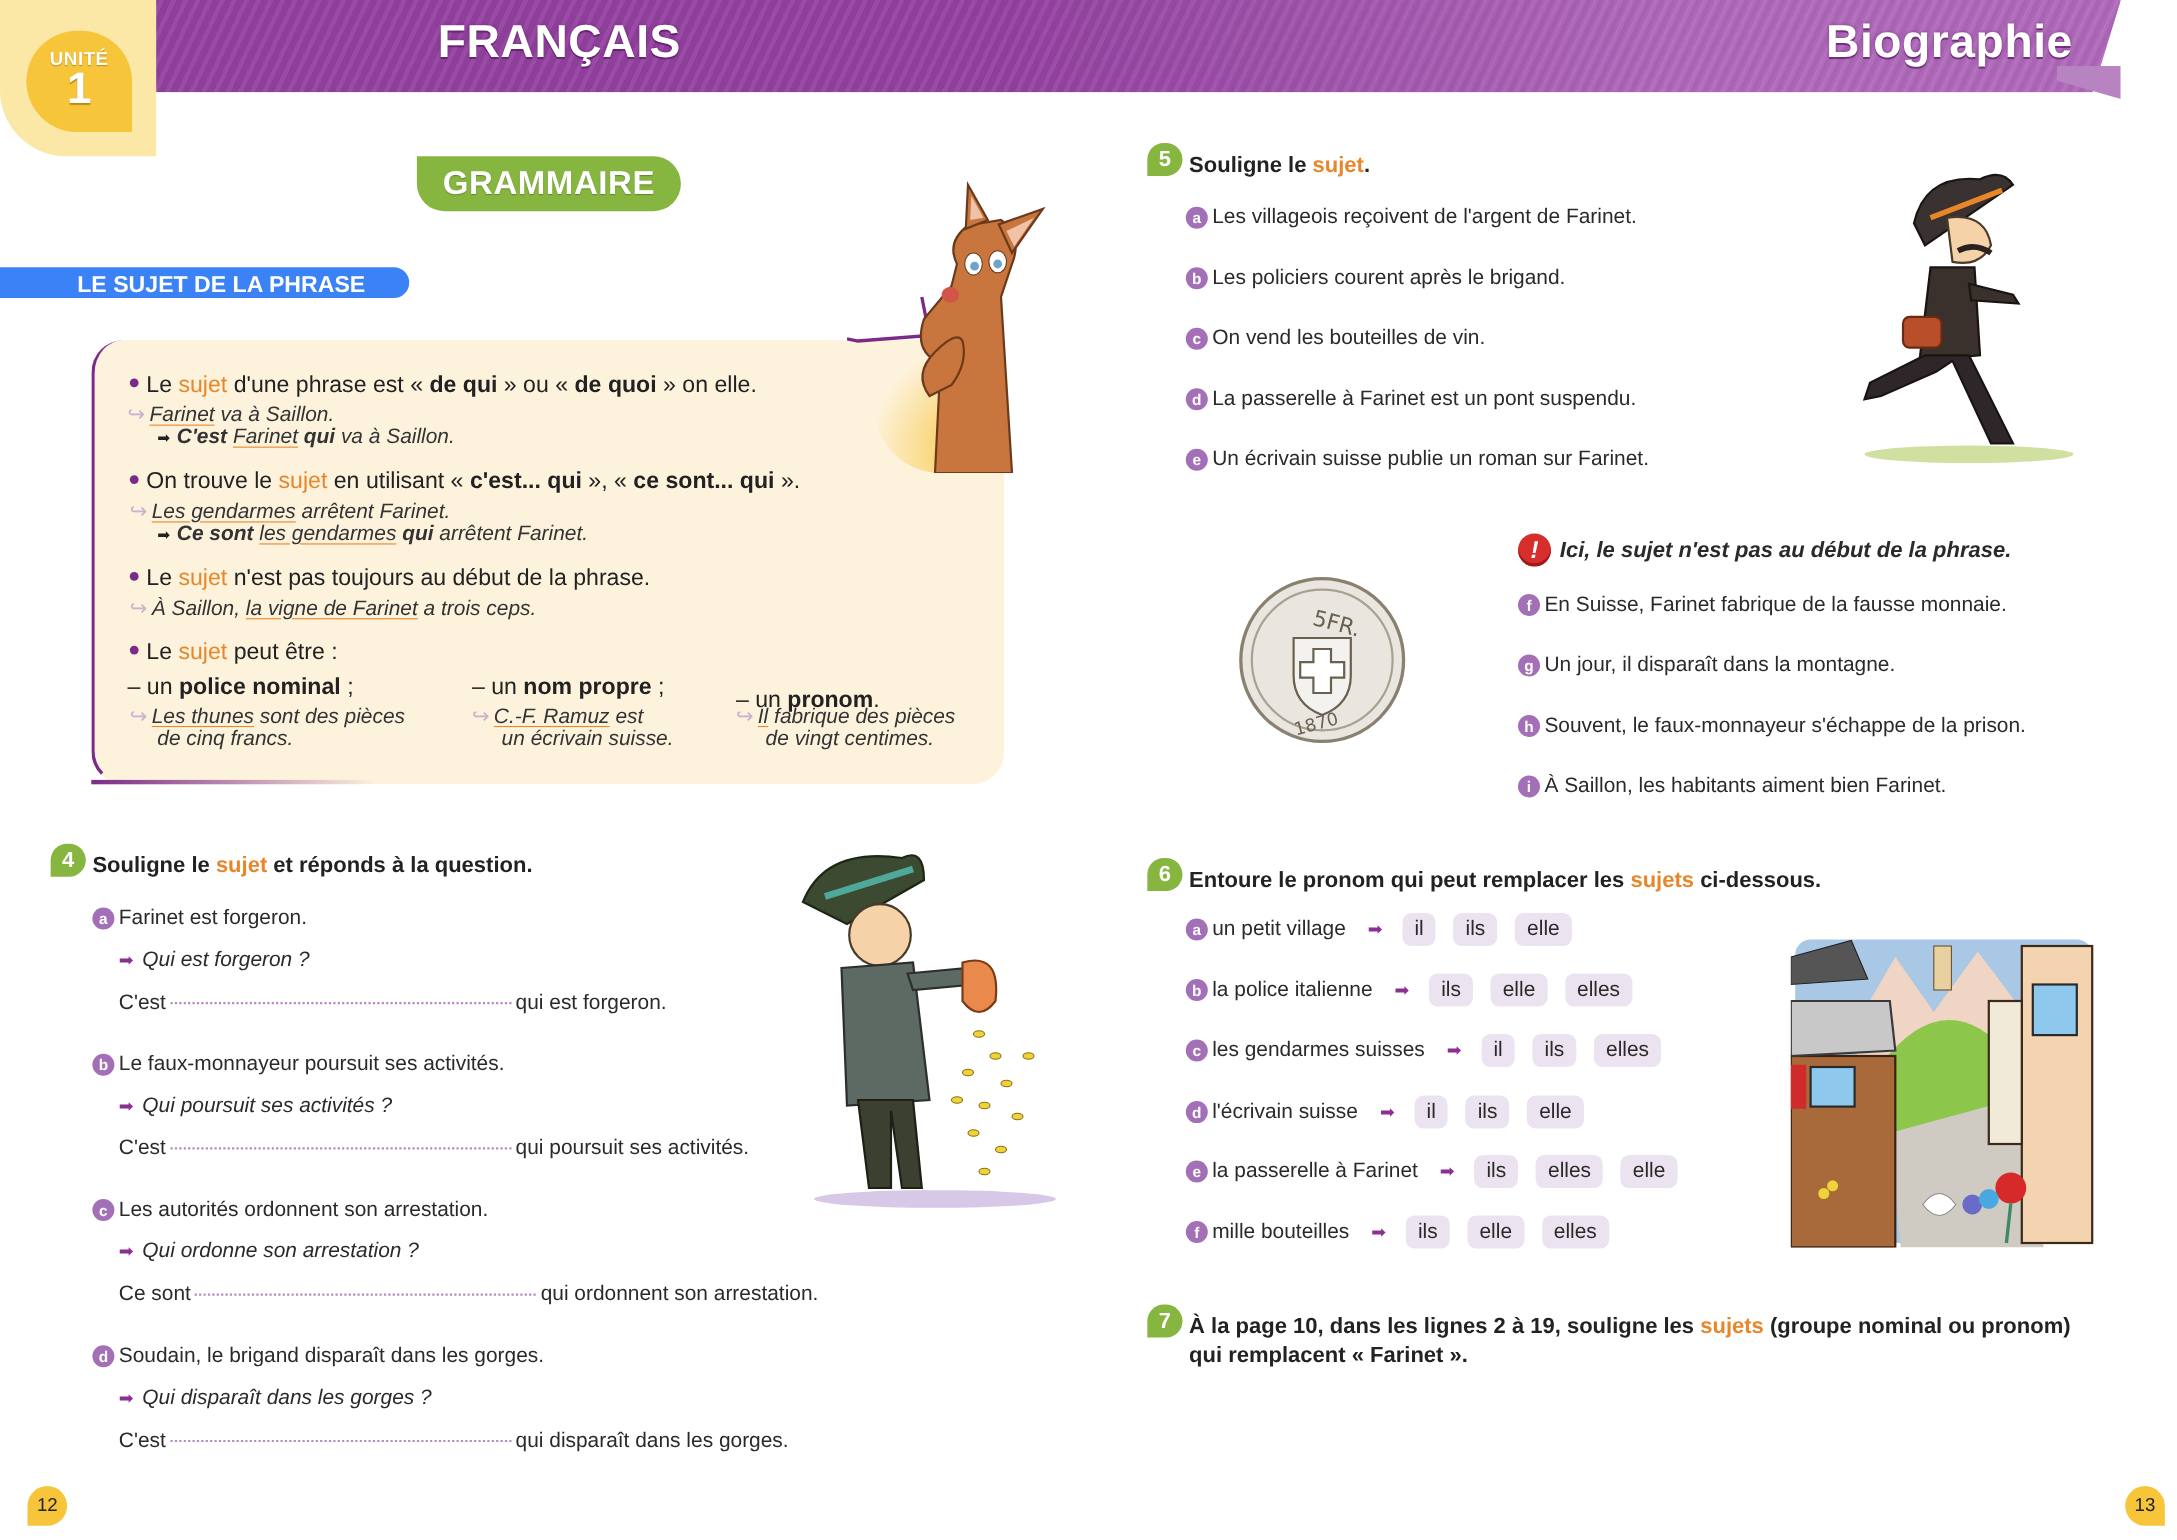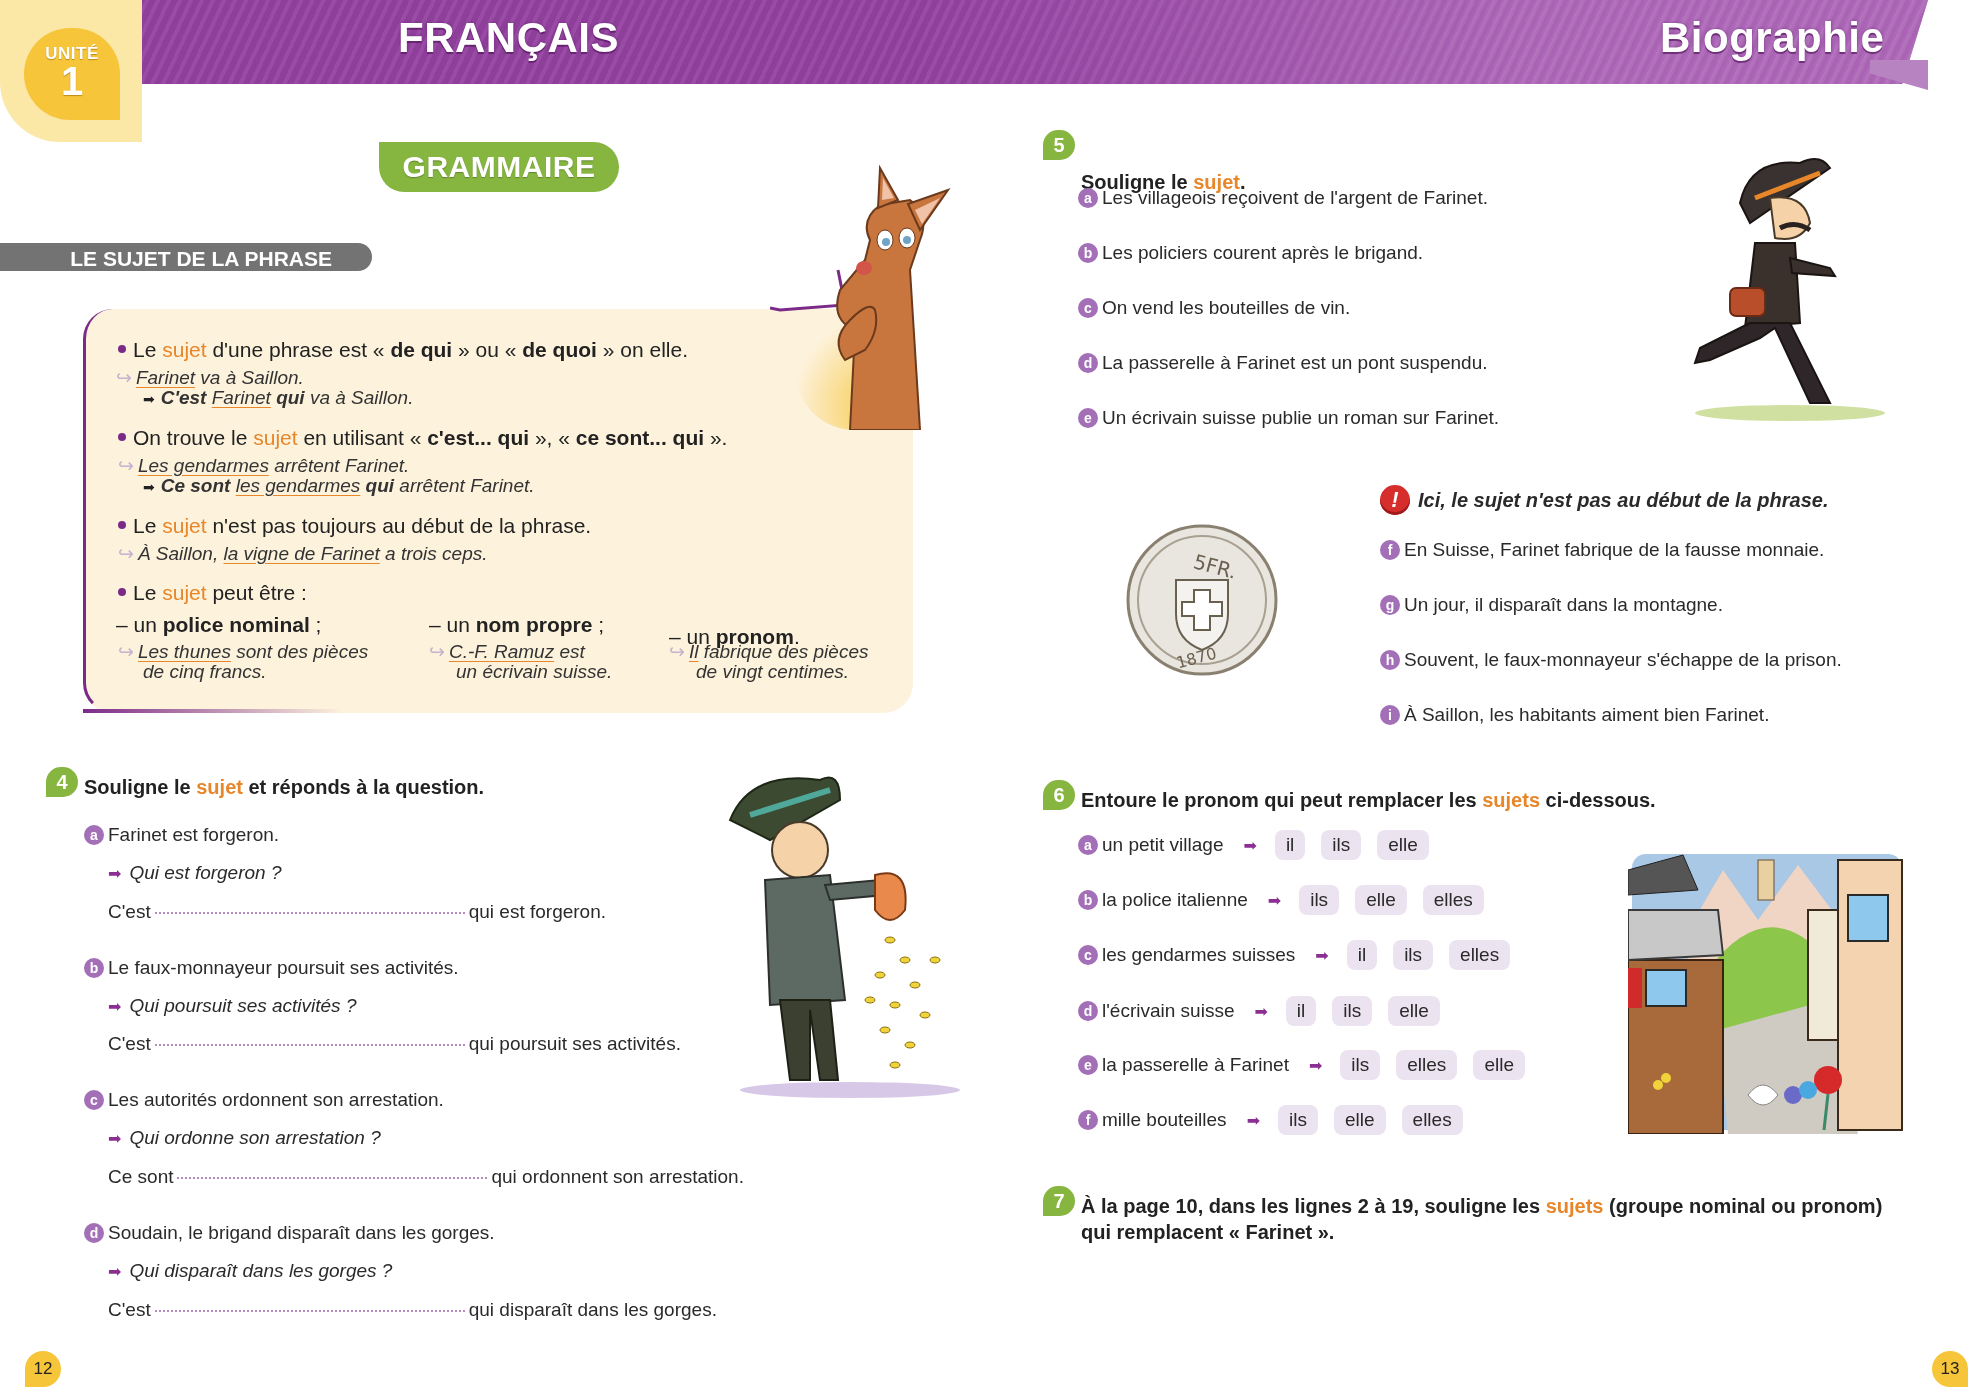--- a/index.html
+++ b/index.html
@@ -37,21 +37,21 @@
   .unit-badge .u1 { font-size: 17px; padding-top: 16px; letter-spacing: 0.5px; }
   .unit-badge .u2 { font-size: 40px; line-height: 34px; }
 
   .grammaire-pill {
     position: absolute; left: 379px; top: 142px; width: 240px; height: 50px;
     background: #86b540; border-radius: 0 25px 25px 25px; color: #fff; font-weight: bold;
     font-size: 30px; text-align: center; line-height: 50px; letter-spacing: 0.5px;
     text-shadow: 0 1px 1px rgba(60,90,20,0.5);
   }
   .section-bar {
-    position: absolute; left: 0; top: 243px; width: 372px; height: 28px; background: #737373;
+    position: absolute; left: 0; top: 243px; width: 372px; height: 28px; background: #3b82f6;
     border-radius: 0 16px 16px 0; color: #fff; font-weight: bold; font-size: 21px; line-height: 31px;
     text-align: right; padding-right: 40px;
   }
 
   
   .lesson-box {
     position: absolute; left: 83px; top: 309px; width: 830px; height: 404px;
     background: #fdf2dc; border-radius: 30px;
     border-left: 3px solid #7c2a88; border-bottom: 3px solid transparent;
   }
@@ -267,21 +267,21 @@
       <ellipse cx="200" cy="285" rx="5" ry="3"></ellipse>
       <ellipse cx="185" cy="305" rx="5" ry="3"></ellipse>
     <ellipse cx="225" cy="200" rx="5" ry="3"></ellipse>
       <ellipse cx="160" cy="240" rx="5" ry="3"></ellipse>
   </g>
 </svg>
 
 <div class="page-badge" style="left:25px;top:1351px;border-radius:18px 18px 18px 0;">12</div>
 
 <div class="ex-num" style="left:1043px;top:130px;">5</div>
-<div class="ex-title" style="left:1081px;top:139px;margin-top:32px;">
+<div class="ex-title" style="left:1081px;top:139px;">
   <span>Souligne le </span><span class="orange">sujet</span><span>.</span>
 </div>
 
 <div class="item" style="left:1078px;top:187px;">
     <span class="letter">a</span>
     <span>Les villageois reçoivent de l'argent de Farinet.</span>
   </div>
 <div class="item" style="left:1078px;top:242px;">
     <span class="letter">b</span>
     <span>Les policiers courent après le brigand.</span>

